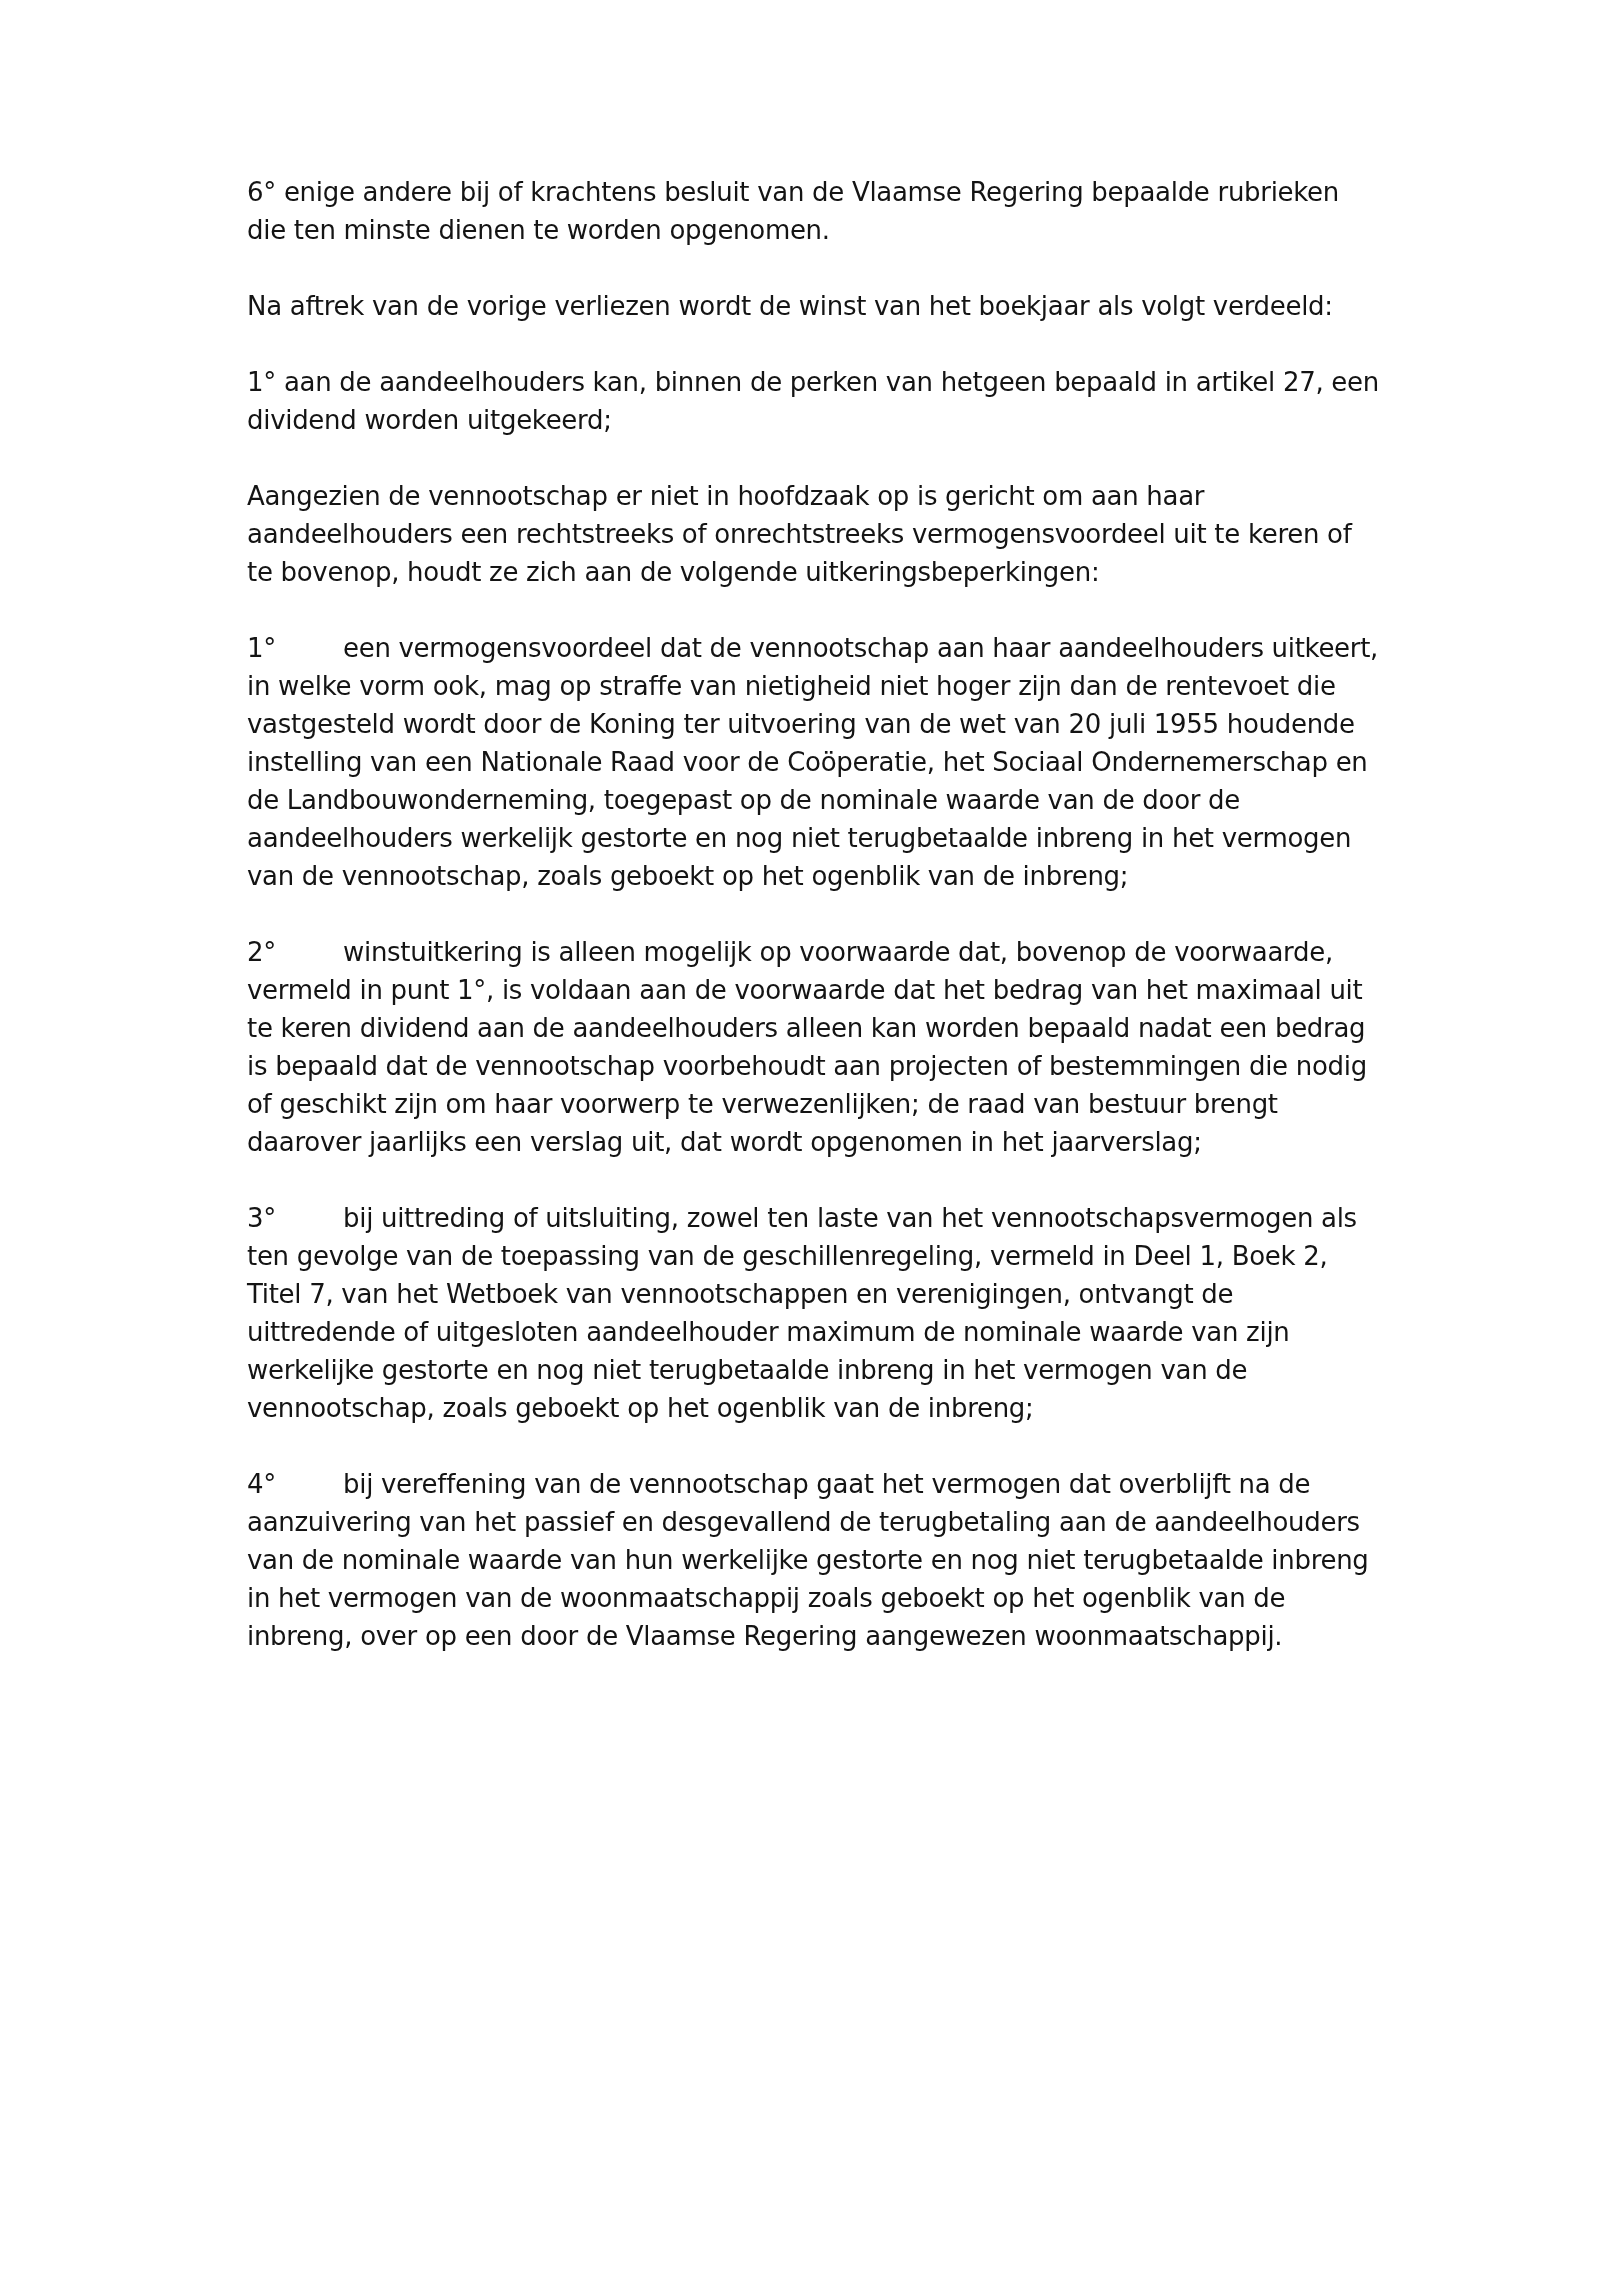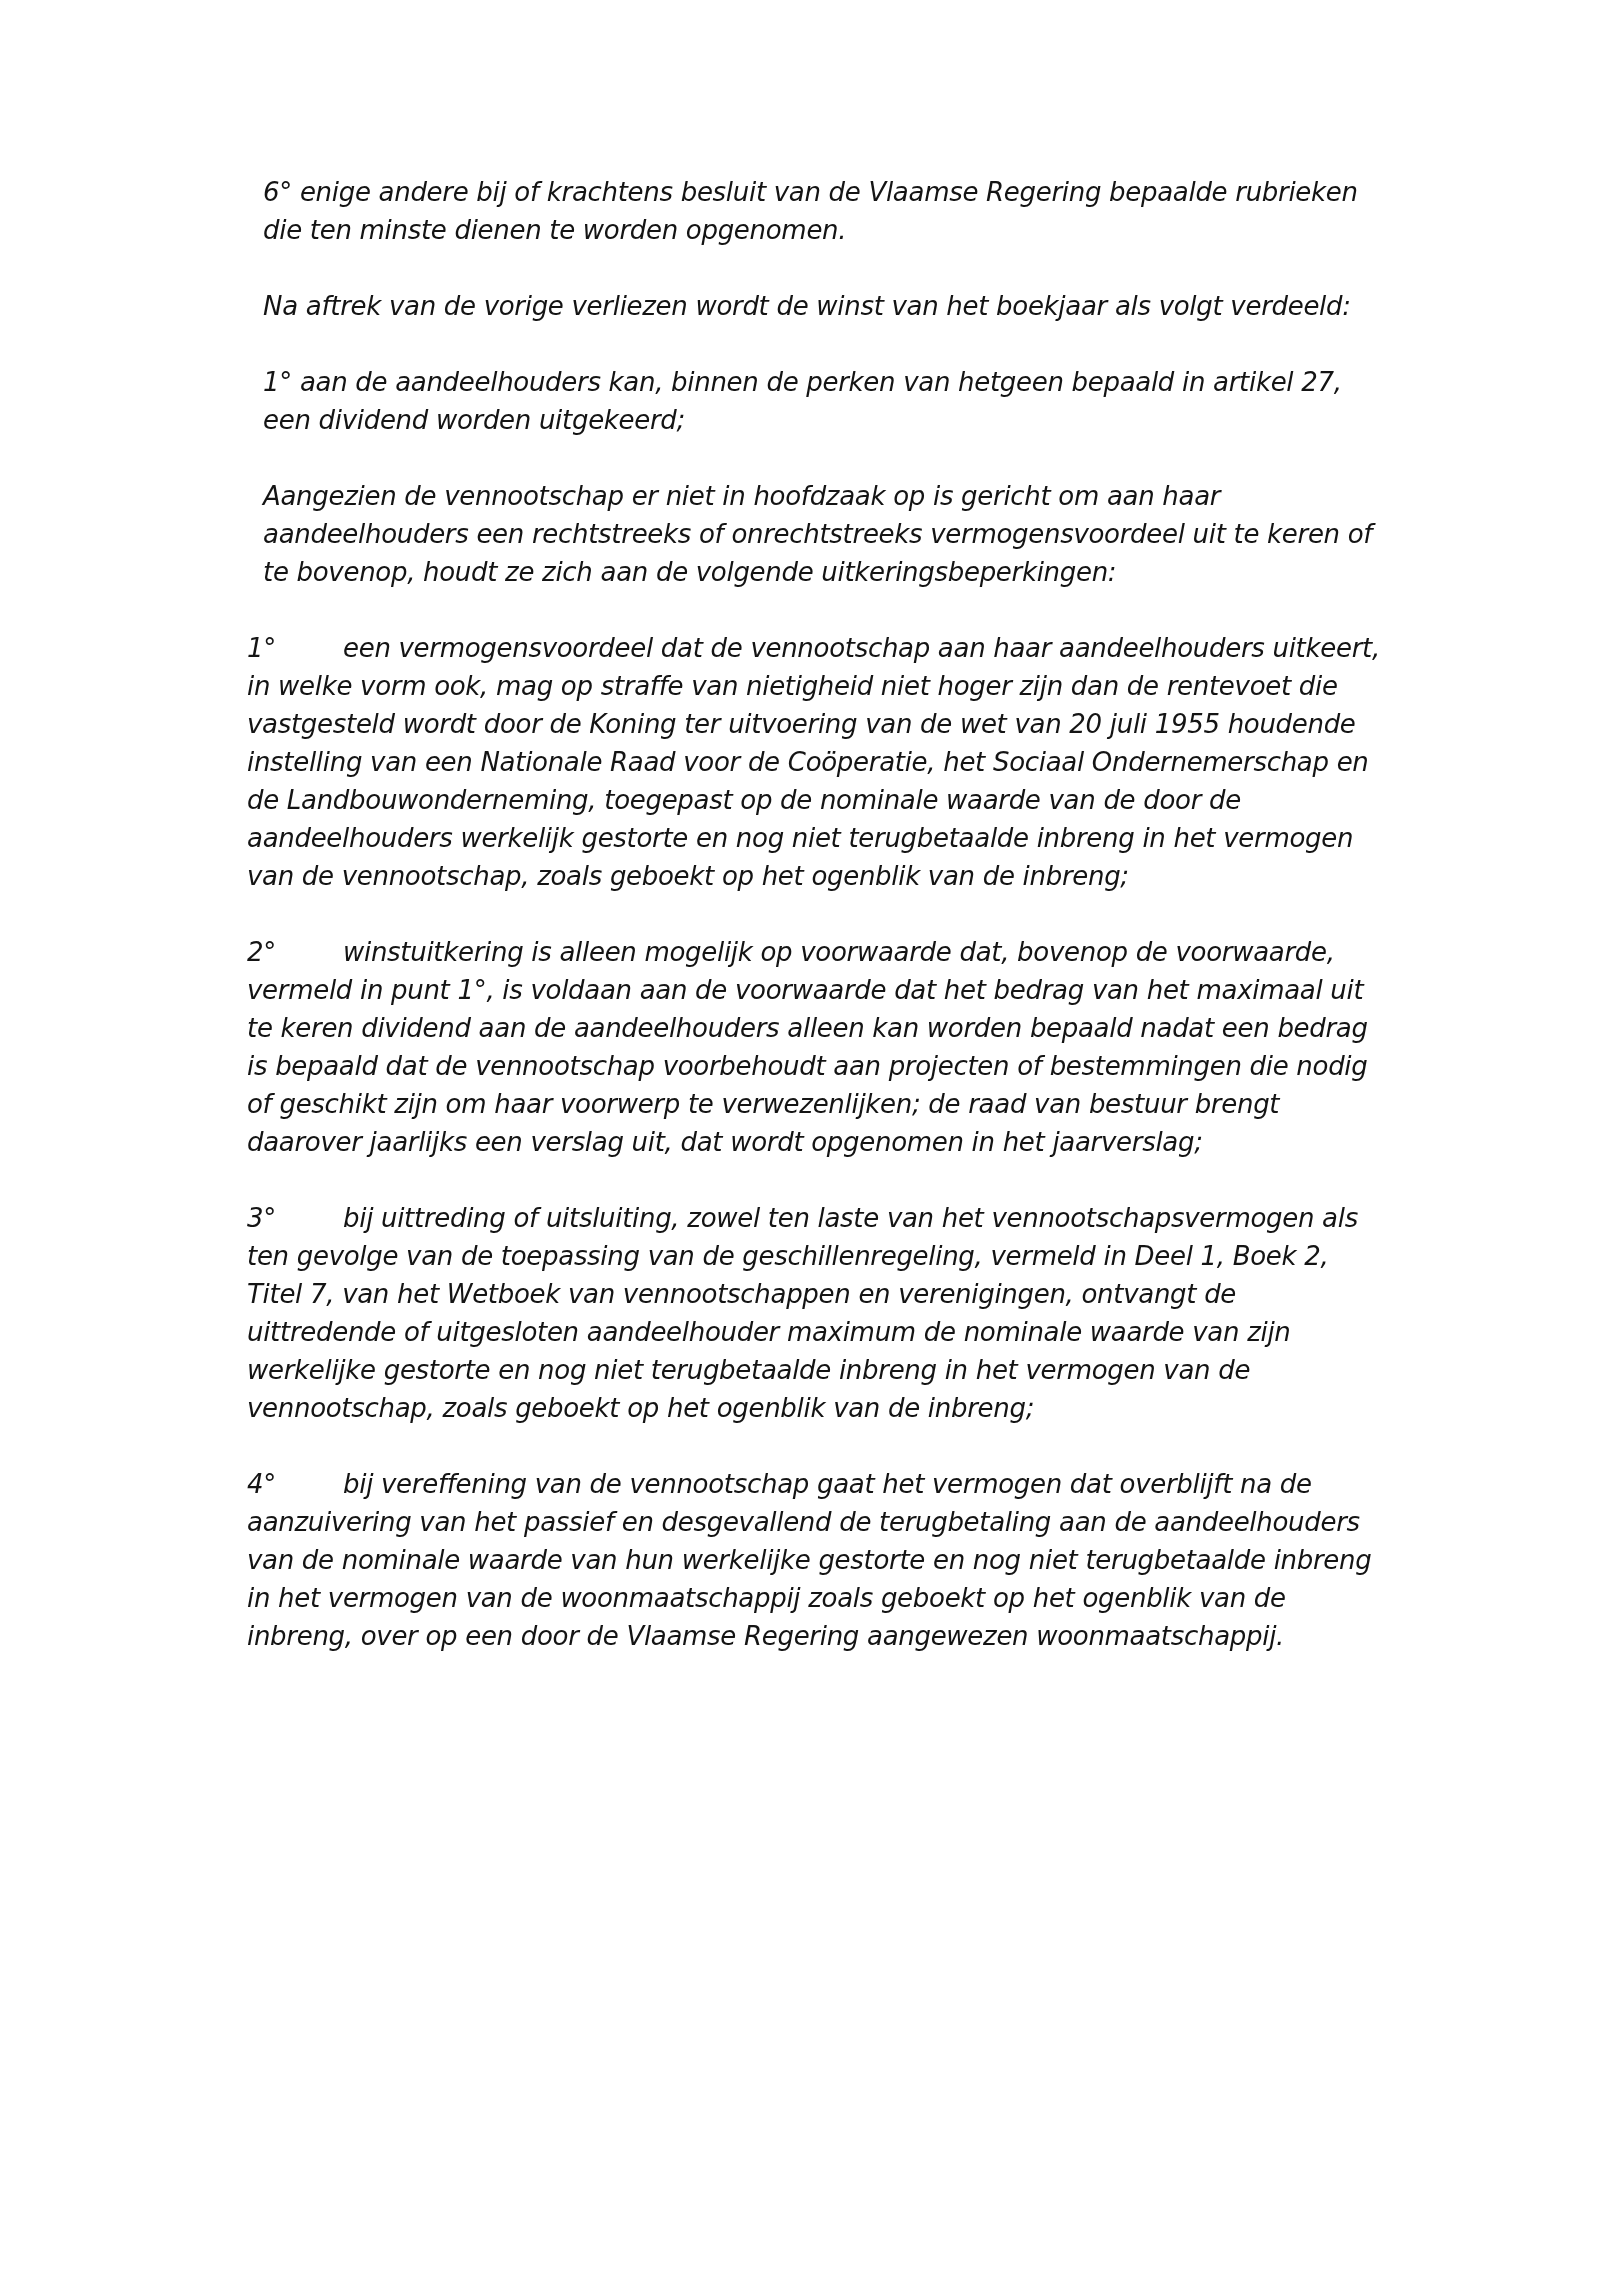--- a/index.html
+++ b/index.html
@@ -18,26 +18,24 @@
     .page {
       position: absolute;
       left: 247px;
       top: 173px;
       width: 1137px;
       font-size: 26px;
       line-height: 38px;
       letter-spacing: -0.3px;
     }
     .para {
-      margin: 0 0 38px 16px;
-      font-style: italic;
+      margin: 0 0 38px 0;
     }
     .item {
       margin: 0 0 38px 0;
-      font-style: italic;
     }
     .item .num {
       display: inline-block;
       width: 96px;
     }
   </style>
 </head>
 <body>
 
 <div class="page">

